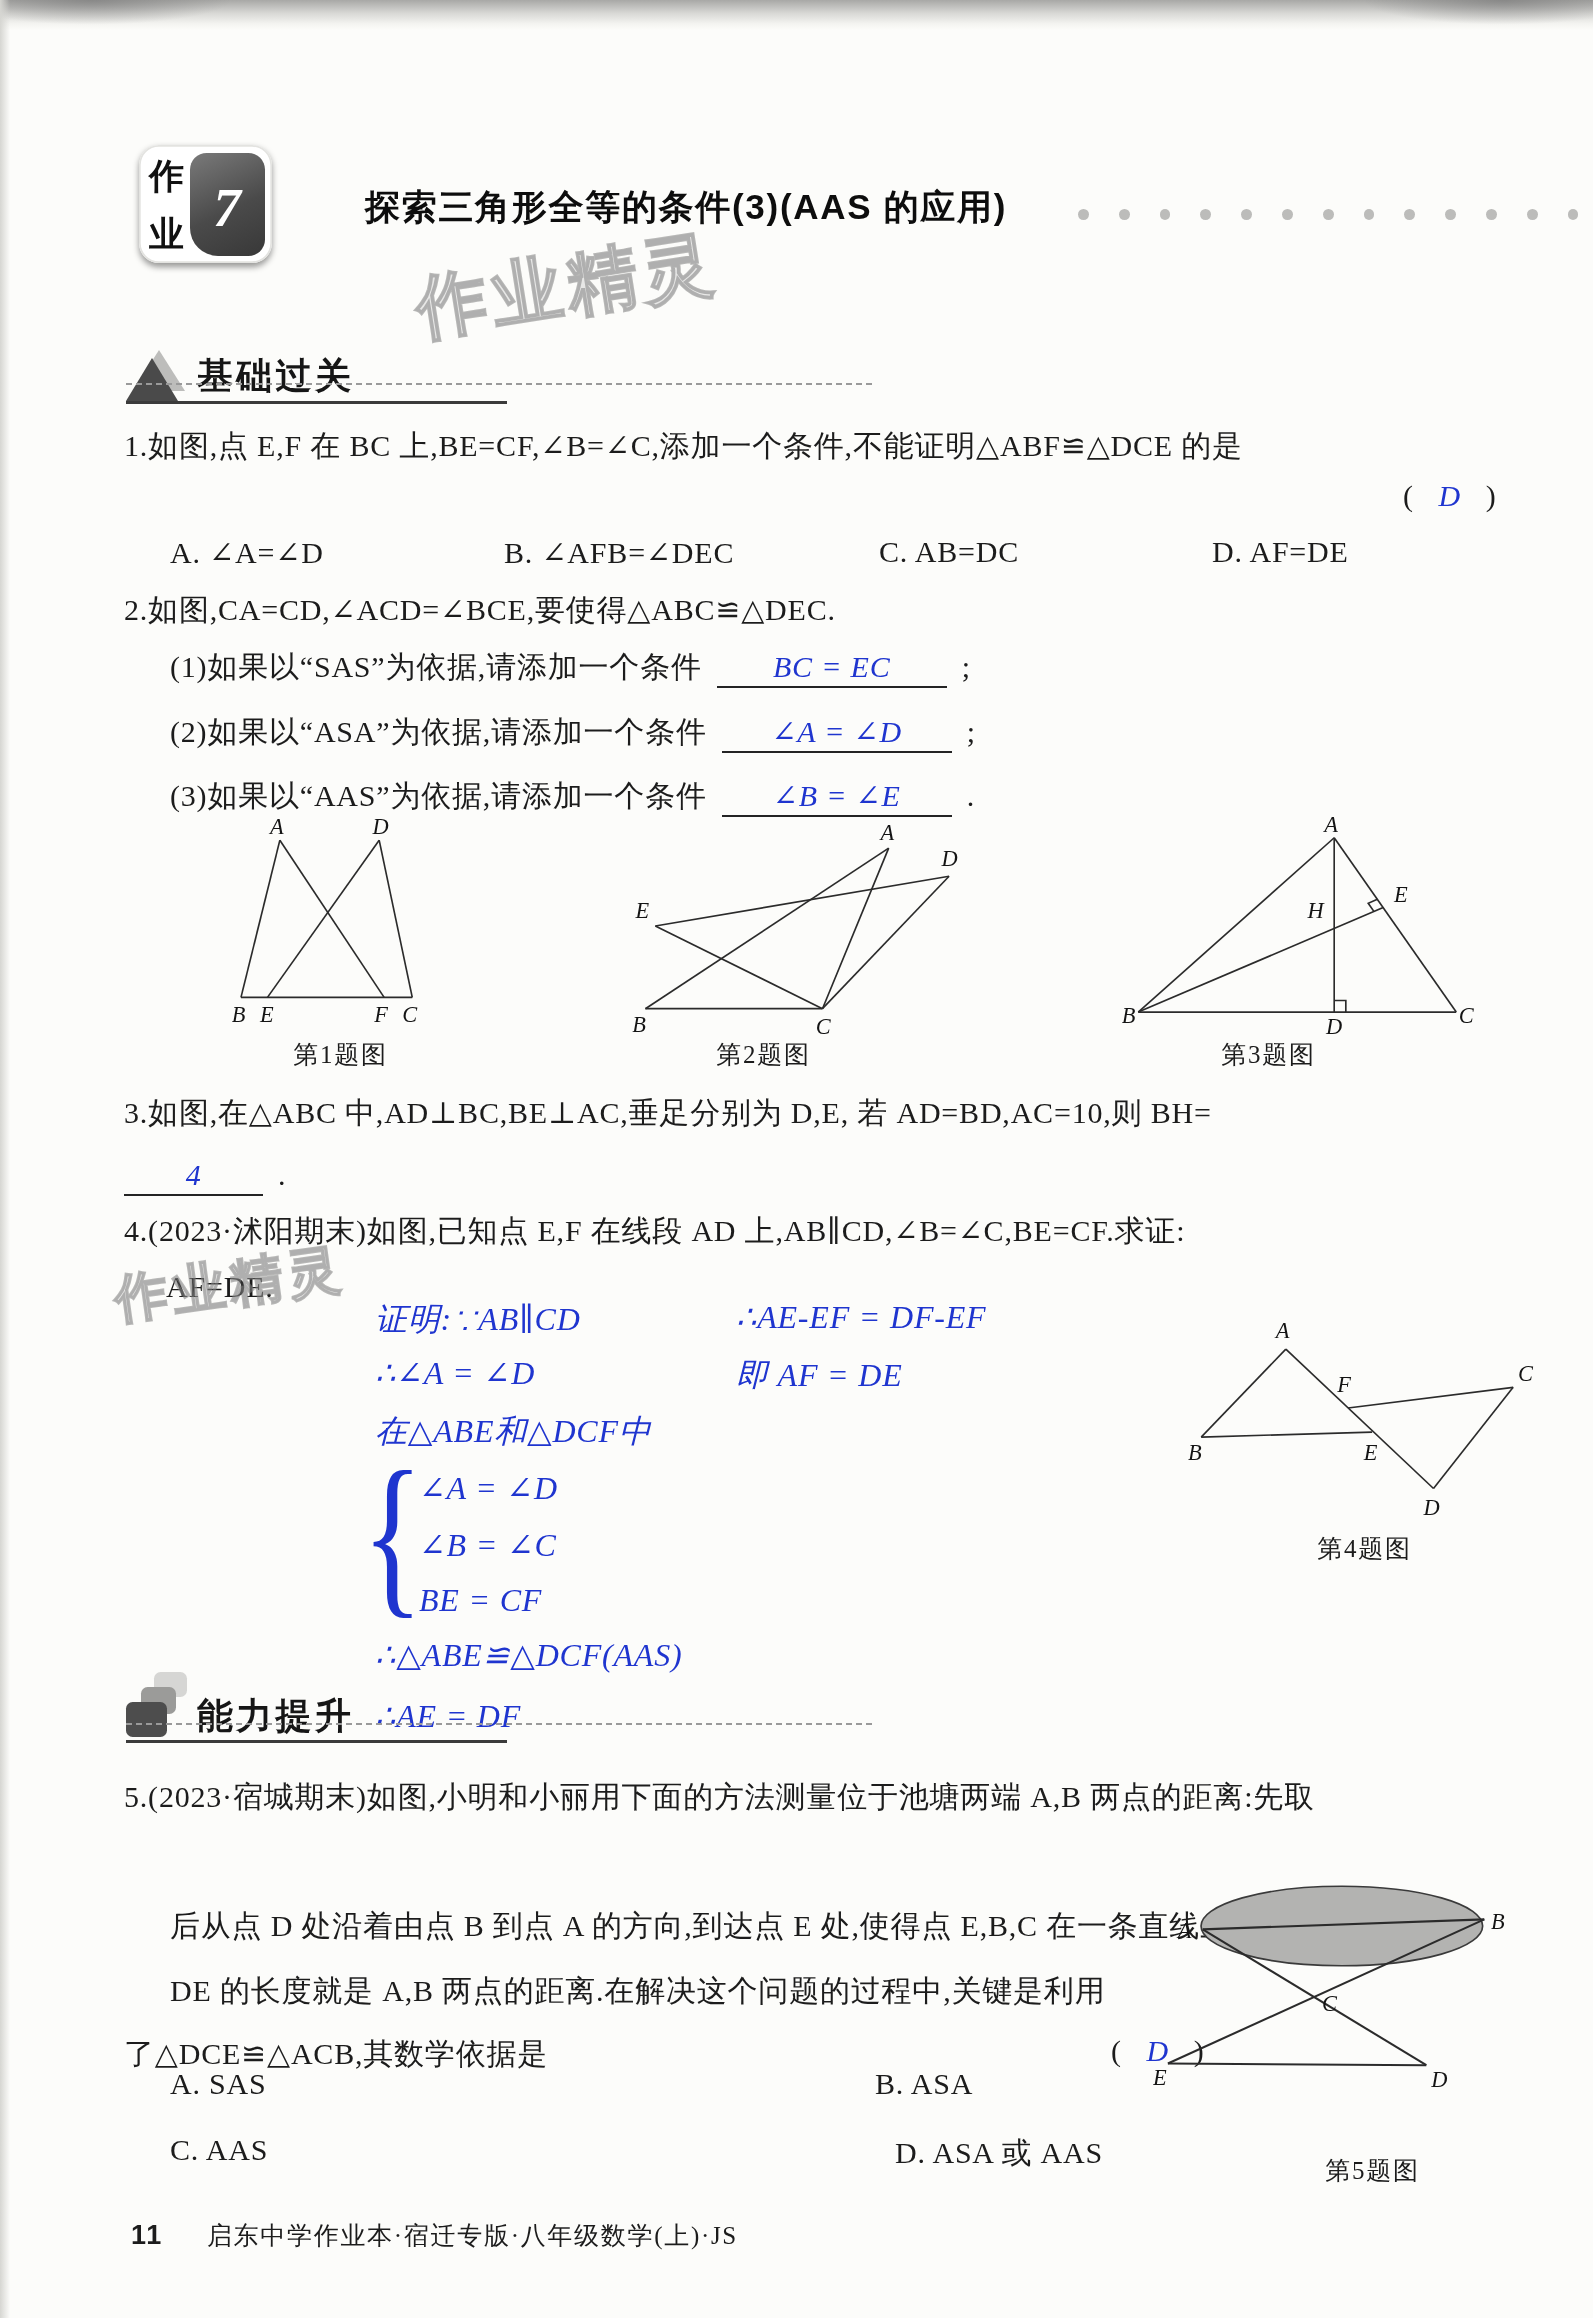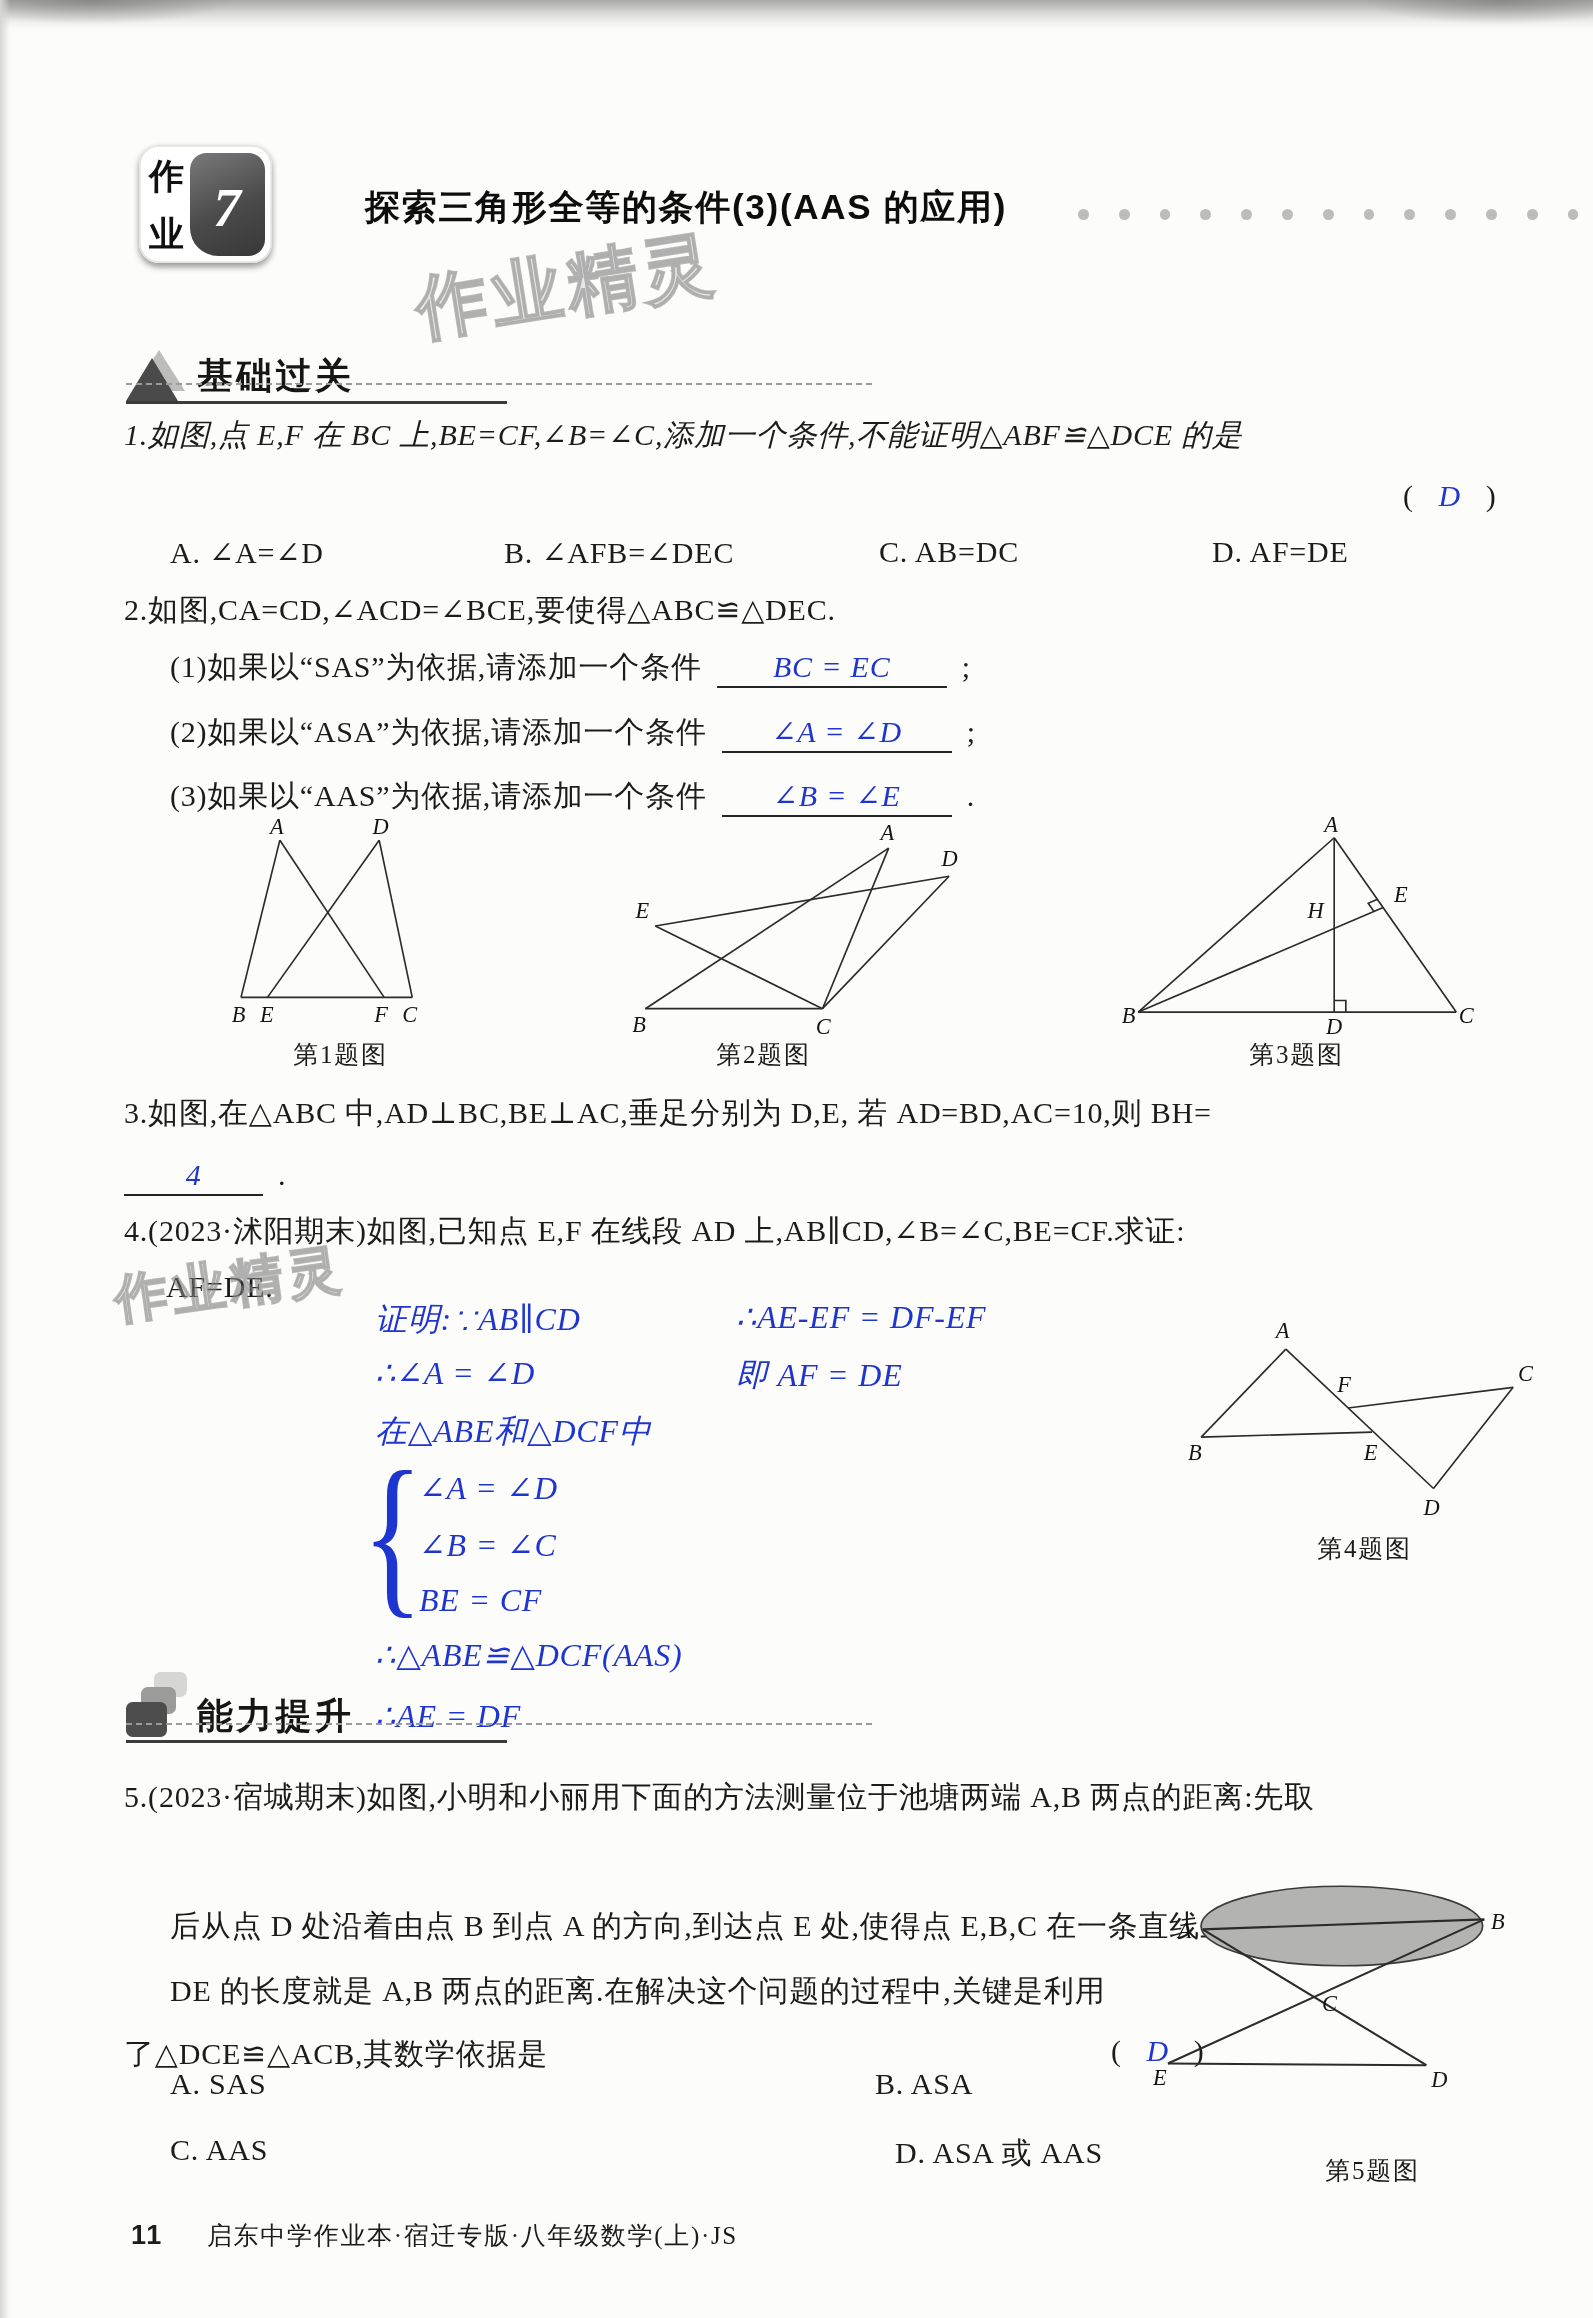--- a/index.html
+++ b/index.html
@@ -86,21 +86,21 @@
       <span class="dot"></span>
     </div>
   <div class="watermark wm1">作业精灵</div>
 
   <div class="tri-icon" style="left:133px;top:350px;border-bottom:41px solid #bdbdbb;"></div>
   <div class="tri-icon" style="left:126px;top:358px;border-bottom:43px solid #4a4a4a;"></div>
   <div class="sec" style="left:197px;top:352px;">基础过关</div>
   <div class="sec-rule2" style="left:126px;top:383px;width:746px;"></div>
   <div class="sec-rule" style="left:126px;top:401px;width:381px;"></div>
 
-  <div class="abs t" style="left:124px;top:415px;font-style:italic;">1.如图,点 E,F 在 BC 上,BE=CF,∠B=∠C,添加一个条件,不能证明△ABF≌△DCE 的是</div>
+  <div class="abs t" style="left:124px;top:426px;">1.如图,点 E,F 在 BC 上,BE=CF,∠B=∠C,添加一个条件,不能证明△ABF≌△DCE 的是</div>
   <div class="abs t" style="left:1403px;top:479px;letter-spacing:0;">
     <span>(</span>
     <span class="blue" style="padding:0 18px;font-style:italic;">D</span>
     <span>)</span>
   </div>
   <div class="abs t" style="left:170px;top:535px;">
     <span>A.</span>
     <span>∠A=∠D</span>
   </div>
   <div class="abs t" style="left:504px;top:535px;">
@@ -177,21 +177,21 @@
       <polyline points="258,221 272,221 272,235"></polyline>
       <polyline points="310,99 299,104 306,114"></polyline>
     </g>
     <text x="246" y="18">A</text>
     <text x="330" y="102">E</text>
     <text x="226" y="122">H</text>
     <text x="2" y="248">B</text>
     <text x="248" y="262">D</text>
     <text x="408" y="248">C</text>
   </svg>
-  <div class="abs cap" style="left:1230px;top:1038px;width:133px;">第3题图</div>
+  <div class="abs cap" style="left:1202px;top:1038px;width:133px;">第3题图</div>
 
   <div class="abs t" style="left:124px;top:1093px;">3.如图,在△ABC 中,AD⊥BC,BE⊥AC,垂足分别为 D,E, 若 AD=BD,AC=10,则 BH=</div>
   <div class="abs t" style="left:124px;top:1158px;">
     <span class="answer-line blue" style="min-width:116px;margin-left:0;">4</span>
     <span>.</span>
   </div>
 
   <div class="abs t" style="left:124px;top:1211px;">4.(2023·沭阳期末)如图,已知点 E,F 在线段 AD 上,AB∥CD,∠B=∠C,BE=CF.求证:</div>
   <div class="abs t" style="left:166px;top:1270px;">AF=DE.</div>
   <div class="watermark wm2">作业精灵</div>

